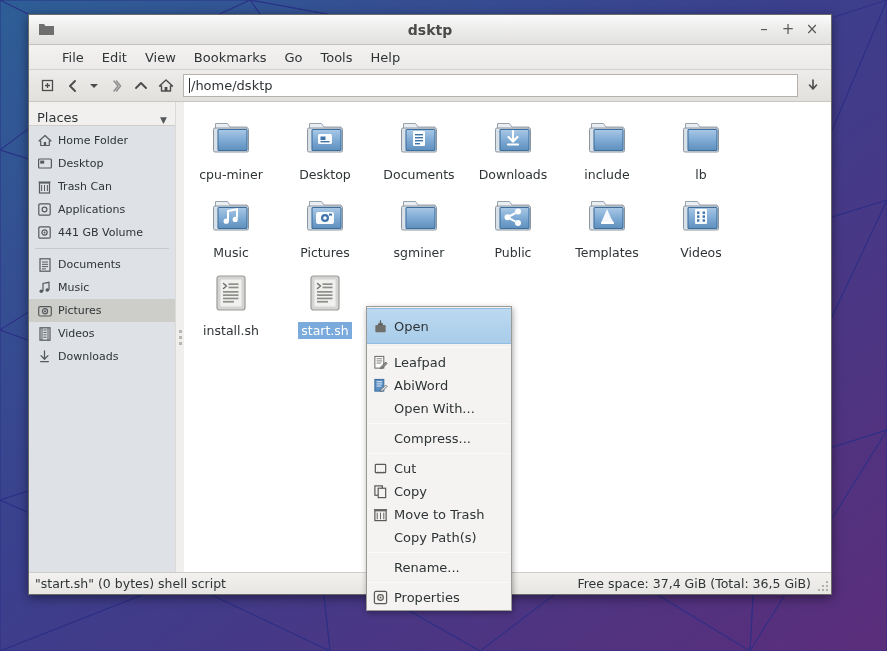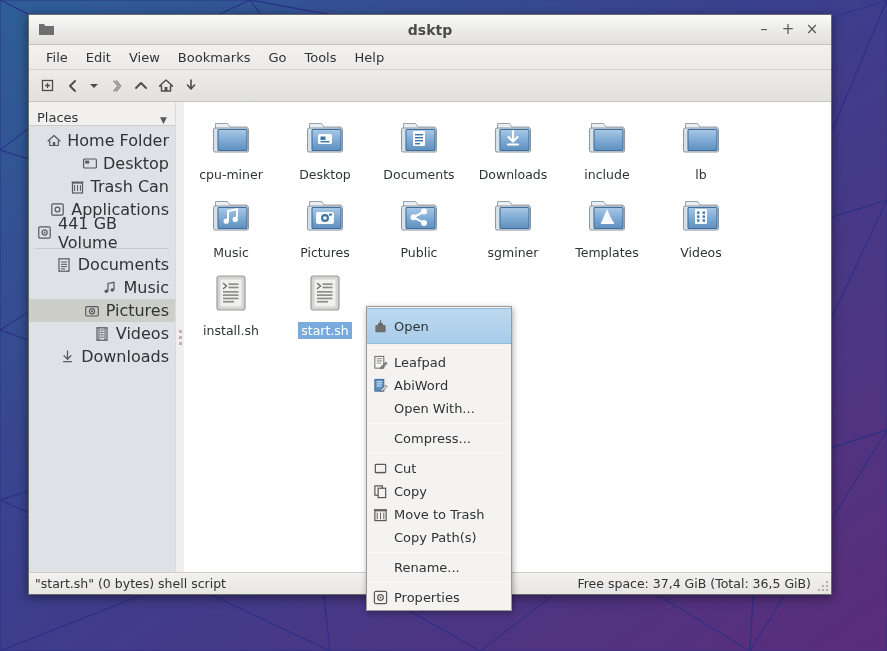--- a/index.html
+++ b/index.html
@@ -40,21 +40,21 @@
   .winbtn {
     width: 22px; height: 22px; display: flex; align-items: center; justify-content: center;
     color: #5a5a5a; font-size: 15px; line-height: 1; cursor: default;
   }
 
   
   #menubar {
     height: 25px; flex: 0 0 25px;
     background: linear-gradient(to bottom,#f3f2f1,#eceae8);
     border-bottom: 1px solid #d4d2cf;
-    display: flex; align-items: center; padding-left: 8px; gap: 0;
+    display: flex; align-items: center; padding-left: 24px; gap: 0;
   }
   .menubar-item {
     font-size: 13px; color: #2e3436; padding: 3px 9px; cursor: default; border-radius: 2px;
   }
 
   
   #toolbar {
     height: 32px; flex: 0 0 32px;
     background: linear-gradient(to bottom,#eeecea,#e2e0dd);
     border-bottom: 1px solid #c9c6c2;
@@ -85,21 +85,21 @@
   }
   #places-header {
     height: 24px; flex:0 0 24px; display: flex; align-items: flex-end;
     padding: 0 8px; background: #f1f0ee; border-bottom: 1px solid #cfcdc9;
     font-size: 13px; color: #2e3436;
   }
   #places-header .chev { margin-left: auto; font-size: 9px; color: #55595c; }
   .side-list { padding-top: 3px; }
   .side-item {
     display: flex; align-items: center; gap: 6px;
-    height: 23px; padding: 0 6px 0 8px; font-size: 16px; color: #2e3436; cursor: default; justify-content: flex-end;
+    height: 23px; padding: 0 6px 0 8px; font-size: 11px; color: #2e3436; cursor: default;
   }
   .side-item.selected { background: #cdcdc9; }
   .side-sep { height: 1px; background: #c6c9cd; margin: 4px 6px; }
   .sicon { width: 15px; height: 15px; flex: 0 0 15px; display:flex; align-items:center; justify-content:center; color:#555a5e; }
 
   
   #splitter {
     width: 9px; flex: 0 0 9px; background: #f0efed;
     display: flex; align-items: center; justify-content: center;
     cursor: col-resize; border-left:1px solid #dcdad7;
@@ -266,20 +266,24 @@
       <svg width="14" height="13" viewBox="0 0 14 13">
           <path d="M2 9 L7 4 L12 9" fill="none" stroke="#4c4c4c" stroke-width="1.9" stroke-linecap="round" stroke-linejoin="round"></path>
         </svg>
     </div>
     <div class="tbtn">
       <svg width="16" height="15" viewBox="0 0 16 15">
           <path d="M8 2 L14.5 8 H12.5 V13 H3.5 V8 H1.5 Z" fill="none" stroke="#4c4c4c" stroke-width="1.4" stroke-linejoin="round"></path>
           <rect x="6.6" y="9" width="2.8" height="4" fill="#4c4c4c"></rect>
         </svg>
     </div>
+    <div id="pathbar">
+      <span class="caret"></span>
+      <span>/home/dsktp</span>
+    </div>
     <div class="tbtn">
       <svg width="14" height="15" viewBox="0 0 14 15">
           <path d="M7 2 v8 M3.5 7 L7 11 L10.5 7" fill="none" stroke="#4c4c4c" stroke-width="1.6" stroke-linecap="round" stroke-linejoin="round"></path>
         </svg>
     </div>
   </div>
 
   <div id="body">
 
     <div id="sidebar">
@@ -554,53 +558,53 @@
                 <circle cx="22" cy="22" r="1.8" fill="#fff"></circle>
                 <rect x="26" y="17.6" width="3" height="2" fill="#3f74ab"></rect>
               </svg>
             </div>
             <div class="flabel">Pictures</div>
           </div>
           <div class="fitem">
             <div class="glyph">
               <svg width="44" height="40" viewBox="0 0 44 40">
     <defs>
+      <linearGradient id="fgnone" x1="0" y1="0" x2="0" y2="1">
+        <stop offset="0" stop-color="#a9c8e6"></stop>
+        <stop offset="0.55" stop-color="#7ba8d2"></stop>
+        <stop offset="1" stop-color="#5f8fbe"></stop>
+      </linearGradient>
+    </defs>
+                <path d="M6.5 5.5h12l2.5 3.5h17v4.5h-31.5z" fill="#e9eef3" stroke="#9aa3ac" stroke-width="1"></path>
+                <rect x="4.5" y="10" width="35" height="24" rx="1.5" fill="#d9e1e8" stroke="#8c96a1" stroke-width="1"></rect>
+                <rect x="9" y="11.5" width="29" height="21" rx="1" fill="url(#fgnone)" stroke="#3d6f9e" stroke-width="1.1"></rect>
+              </svg>
+            </div>
+            <div class="flabel">sgminer</div>
+          </div>
+          <div class="fitem">
+            <div class="glyph">
+              <svg width="44" height="40" viewBox="0 0 44 40">
+    <defs>
       <linearGradient id="fgshare" x1="0" y1="0" x2="0" y2="1">
         <stop offset="0" stop-color="#a9c8e6"></stop>
         <stop offset="0.55" stop-color="#7ba8d2"></stop>
         <stop offset="1" stop-color="#5f8fbe"></stop>
       </linearGradient>
     </defs>
                 <path d="M6.5 5.5h12l2.5 3.5h17v4.5h-31.5z" fill="#e9eef3" stroke="#9aa3ac" stroke-width="1"></path>
                 <rect x="4.5" y="10" width="35" height="24" rx="1.5" fill="#d9e1e8" stroke="#8c96a1" stroke-width="1"></rect>
                 <rect x="9" y="11.5" width="29" height="21" rx="1" fill="url(#fgshare)" stroke="#3d6f9e" stroke-width="1.1"></rect>
                 <circle cx="27" cy="15.5" r="3" fill="#fff"></circle>
                 <circle cx="27" cy="27" r="3" fill="#fff"></circle>
                 <circle cx="16.5" cy="21.3" r="3" fill="#fff"></circle>
                 <path d="M19 20 24.5 17M19 22.6 24.5 25.6" stroke="#fff" stroke-width="2"></path>
               </svg>
             </div>
             <div class="flabel">Public</div>
-          </div>
-          <div class="fitem">
-            <div class="glyph">
-              <svg width="44" height="40" viewBox="0 0 44 40">
-    <defs>
-      <linearGradient id="fgnone" x1="0" y1="0" x2="0" y2="1">
-        <stop offset="0" stop-color="#a9c8e6"></stop>
-        <stop offset="0.55" stop-color="#7ba8d2"></stop>
-        <stop offset="1" stop-color="#5f8fbe"></stop>
-      </linearGradient>
-    </defs>
-                <path d="M6.5 5.5h12l2.5 3.5h17v4.5h-31.5z" fill="#e9eef3" stroke="#9aa3ac" stroke-width="1"></path>
-                <rect x="4.5" y="10" width="35" height="24" rx="1.5" fill="#d9e1e8" stroke="#8c96a1" stroke-width="1"></rect>
-                <rect x="9" y="11.5" width="29" height="21" rx="1" fill="url(#fgnone)" stroke="#3d6f9e" stroke-width="1.1"></rect>
-              </svg>
-            </div>
-            <div class="flabel">sgminer</div>
           </div>
           <div class="fitem">
             <div class="glyph">
               <svg width="44" height="40" viewBox="0 0 44 40">
     <defs>
       <linearGradient id="fgtemplate" x1="0" y1="0" x2="0" y2="1">
         <stop offset="0" stop-color="#a9c8e6"></stop>
         <stop offset="0.55" stop-color="#7ba8d2"></stop>
         <stop offset="1" stop-color="#5f8fbe"></stop>
       </linearGradient>

